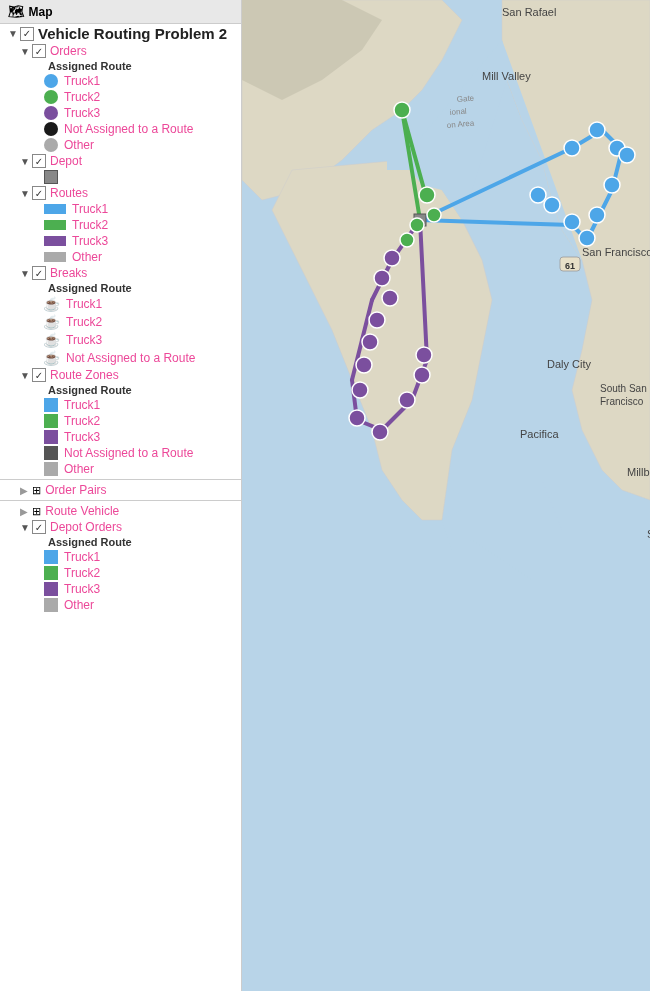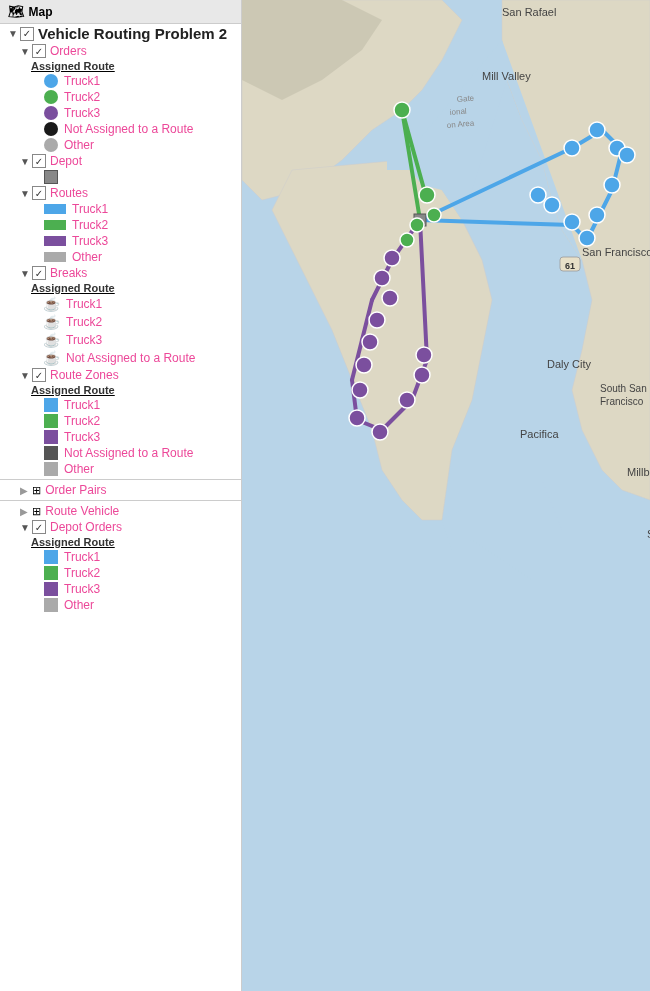--- a/index.html
+++ b/index.html
@@ -8,21 +8,21 @@
     .main-container { display: flex; width: 650px; height: 991px; }
 
     
     .left-panel { width: 242px; min-width: 242px; background: #fff; border-right: 1px solid #ccc; overflow-y: auto; height: 991px; }
 
     .panel-header { background: #e8e8e8; border-bottom: 1px solid #ccc; padding: 4px 8px; font-weight: bold; font-size: 12px; display: flex; align-items: center; gap: 4px; }
     .tree-row { display: flex; align-items: center; padding: 1px 4px; cursor: default; }
 
     .indent-1 { padding-left: 8px; }
     .indent-2 { padding-left: 20px; }
-    .indent-3 { padding-left: 27px; text-decoration: underline; }
+    .indent-3 { padding-left: 44px; }
     .indent-4 { padding-left: 44px; align-items: center; }
 
     .expand-arrow { width: 12px; font-size: 10px; color: #555; flex-shrink: 0; }
     .checkbox { width: 14px; height: 14px; border: 1px solid #888; background: #fff; flex-shrink: 0; display: flex; align-items: center; justify-content: center; margin-right: 4px; }
     .checkbox.checked::after { content: '✓'; font-size: 10px; color: #333; }
 
     .label-text { font-size: 12px; color: #ec4899; }
     .label-bold { font-weight: bold; font-size: 15px; color: #222; }
     .label-section { font-weight: bold; font-size: 11px; color: #333; padding-left: 4px; }
 

